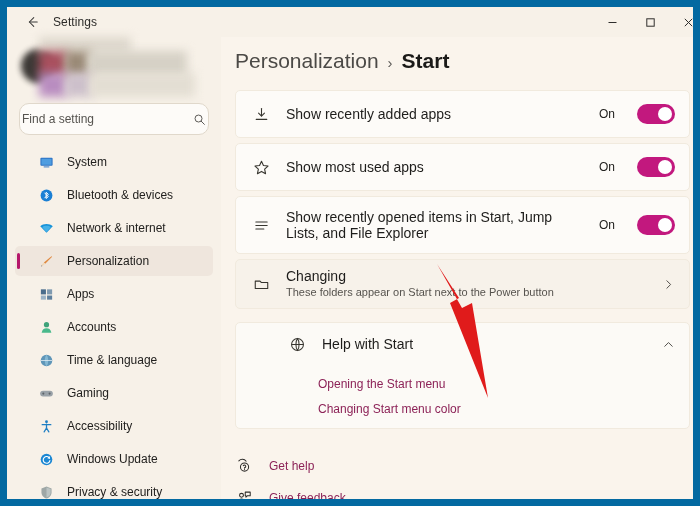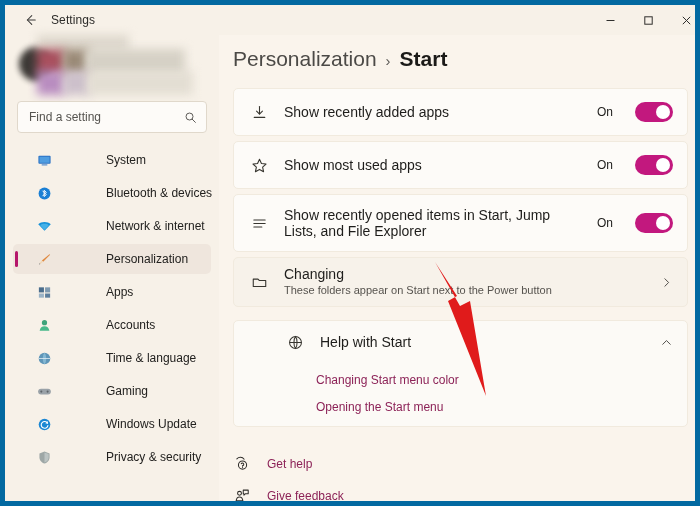--- a/index.html
+++ b/index.html
@@ -9,21 +9,21 @@
     height: 506px;
     overflow: hidden;
     font-family: "Liberation Sans", sans-serif;
   }
 
   #window {
     position: relative;
     width: 700px;
     height: 506px;
     background: #0f766e;
-    border: 5px solid #0369a1;
+    border: 7px solid #0369a1;
     overflow: hidden;
   }
 
   
   #titlebar {
     position: absolute;
     top: 0; left: 0;
     width: 700px;
     height: 30px;
     background: #f7f1e8;
@@ -90,24 +90,24 @@
   #bb6 { left: 44px; top: 36px; width: 28px; height: 24px; background: #cdc0cb; }
   #bb7 { left: 68px; top: 36px; width: 106px; height: 24px; background: #e3ded3; }
 
   
   #search-box {
     position: absolute;
     left: 12px; top: 66px;
     width: 190px; height: 32px;
     background: #fdfbf8;
     border: 1px solid #e0d8cb;
-    border-radius: 4px;
+    border-radius: 10px;
     display: flex;
     align-items: center;
-    padding: 0 11px;
+    padding: 0 2px;
   }
   #search-input {
     flex: 1;
     border: none;
     outline: none;
     background: transparent;
     font-family: "Liberation Sans", sans-serif;
     font-size: 12px;
     color: #3c3b39;
   }
@@ -117,21 +117,20 @@
   
   #nav { position: absolute; left: 0; top: 107px; width: 214px; }
   .nav-item {
     position: relative;
     height: 30px;
     margin: 3px 8px;
     border-radius: 5px;
     display: flex;
     align-items: center;
     padding-left: 22px;
-    gap: 41px;
   }
   .nav-item.selected { background: #efe6dd; }
   .nav-pill {
     position: absolute;
     left: 2px; top: 7px;
     width: 3px; height: 16px;
     border-radius: 2px;
     background: #b5176b;
     display: none;
   }
@@ -431,20 +430,32 @@
         <span class="nav-icon">
           <svg width="15" height="15" viewBox="0 0 16 16">
             <rect x="1.2" y="5" width="13.6" height="6.2" rx="3.1" fill="#9aa2a8"></rect>
             <circle cx="4.6" cy="8.1" r="1.1" fill="#5d6469"></circle>
             <circle cx="11.3" cy="8.1" r="1.1" fill="#5d6469"></circle>
           </svg>
         </span>
         <span class="nav-label">Gaming</span>
       </div>
 
+      <div class="nav-item">
+
+        <span class="nav-icon">
+          <svg width="15" height="15" viewBox="0 0 16 16" stroke="#1f7fc4" fill="none" stroke-width="1.35" stroke-linecap="round">
+            <circle cx="8" cy="2.9" r="1.5" fill="#1f7fc4" stroke="none"></circle>
+            <path d="M3.4 6 H12.6"></path>
+            <path d="M8 5.4 V9.6"></path>
+            <path d="M8 9.6 L5.5 13.8 M8 9.6 L10.5 13.8"></path>
+          </svg>
+        </span>
+        <span class="nav-label">Accessibility</span>
+      </div>
 
       <div class="nav-item">
 
         <span class="nav-icon">
           <svg width="15" height="15" viewBox="0 0 16 16">
             <circle cx="8" cy="8" r="6.2" fill="#1b87d3"></circle>
             <path d="M11.2 6.6 A3.6 3.6 0 1 0 11.6 9.2" fill="none" stroke="#ffffff" stroke-width="1.2" stroke-linecap="round"></path>
             <path d="M11.6 4.3 L11.6 7 L8.9 7 Z" fill="#ffffff"></path>
           </svg>
         </span>
@@ -569,22 +580,22 @@
         </div>
         <div class="row-right">
           <span class="chev">
             <svg width="13" height="13" viewBox="0 0 16 16" fill="none" stroke="currentColor" stroke-width="1.15" stroke-linecap="round" stroke-linejoin="round">
               <path d="M3.4 10.2 L8 5.6 L12.6 10.2"></path>
             </svg>
           </span>
         </div>
       </div>
       <div class="help-links">
+        <div><a class="help-link second">Opening the Start menu</a></div>
         <div><a class="help-link">Changing Start menu color</a></div>
-        <div><a class="help-link second">Opening the Start menu</a></div>
       </div>
     </div>
 
     <div id="footer">
       <div class="foot-item">
         <span class="foot-icon">
           <svg width="16" height="16" viewBox="0 0 18 18" fill="none" stroke="currentColor" stroke-width="1.15">
             <path d="M3.2 3.2 A5.4 5.4 0 0 1 11.4 3.6" stroke-linecap="round"></path>
             <circle cx="9.6" cy="10.2" r="4.6"></circle>
             <path d="M8.2 8.6 A1.5 1.5 0 1 1 9.6 10.9 V11.4" stroke-linecap="round"></path>

